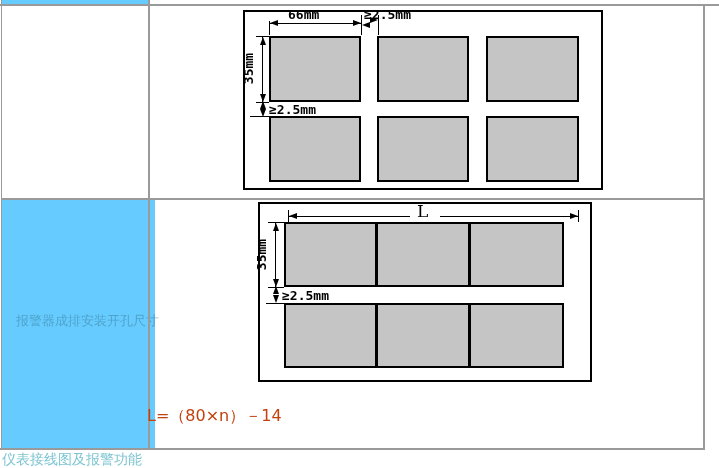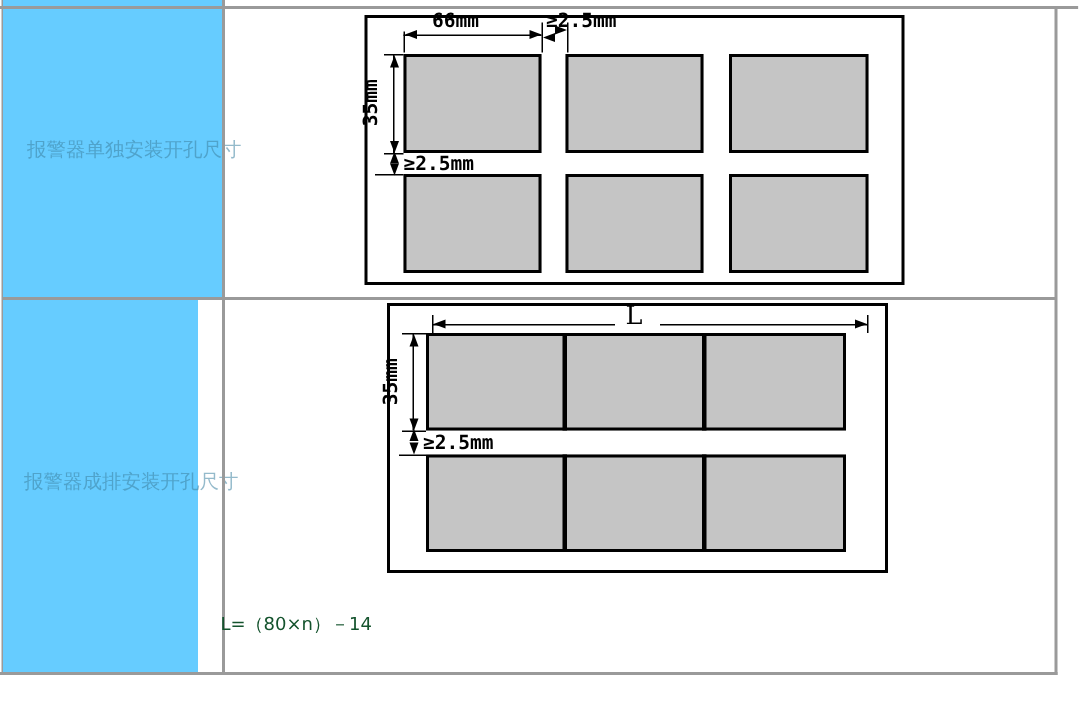--- a/index.html
+++ b/index.html
@@ -18,33 +18,30 @@
   .dim-label{font-family:"DejaVu Sans Mono",monospace;font-weight:bold;
              font-size:13px;color:#000;white-space:nowrap;line-height:13px;}
   .dim-label-rot{transform:rotate(-90deg);transform-origin:center center;
                  text-align:center;}
   .arrow{width:0;height:0;position:absolute;}
   .ar-l{border-top:3px solid transparent;border-bottom:3px solid transparent;border-right:8px solid #000;}
   .ar-r{border-top:3px solid transparent;border-bottom:3px solid transparent;border-left:8px solid #000;}
   .ar-u{border-left:3px solid transparent;border-right:3px solid transparent;border-bottom:8px solid #000;}
   .ar-d{border-left:3px solid transparent;border-right:3px solid transparent;border-top:8px solid #000;}
   .l-label{font-family:"DejaVu Serif",serif;font-size:17px;color:#000;line-height:17px;}
-  .formula{color:#14532d;font-size:12px;line-height:22px;white-space:nowrap;}
+  .formula{color:#c2410c;font-size:16px;line-height:22px;white-space:nowrap;}
   .footer-label{color:#7cc5d1;font-size:14px;white-space:nowrap;}
 </style>
 </head>
 <body>
 
 <div class="page">
 
   <div class="abs cyan-cell" style="left:2px;top:0;width:146px;height:4px;"></div>
-  <div class="abs cyan-cell" style="left:2px;top:6px;width:146px;height:192px;">
-    <span class="abs faint-label" style="left:16px;top:85px;">报警器单独安装开孔尺寸</span>
-  </div>
-  <div class="abs cyan-cell" style="left:2px;top:200px;width:130px;height:248px;">
+  <div class="abs cyan-cell" style="left:2px;top:200px;width:153px;height:248px;">
     <span class="abs faint-label" style="left:14px;top:112px;">报警器成排安装开孔尺寸</span>
   </div>
 
   <div class="abs grid-line" style="left:1px;top:0;width:1px;height:450px;"></div>
   <div class="abs grid-line" style="left:0;top:4px;width:719px;height:2px;"></div>
   <div class="abs grid-line" style="left:148px;top:0;width:2px;height:448px;"></div>
   <div class="abs grid-line" style="left:2px;top:198px;width:702px;height:2px;"></div>
   <div class="abs grid-line" style="left:703px;top:4px;width:2px;height:446px;"></div>
   <div class="abs grid-line" style="left:0;top:448px;width:705px;height:2px;"></div>
 
@@ -105,14 +102,15 @@
   <div class="arrow ar-d" style="left:273px;top:279px;"></div>
   <div class="abs dim-label dim-label-rot" style="left:241px;top:248px;width:40px;">35mm</div>
 
   <div class="arrow ar-u" style="left:273px;top:286px;"></div>
   <div class="arrow ar-d" style="left:273px;top:295px;"></div>
   <div class="abs blk" style="left:266px;top:303px;width:18px;height:1px;"></div>
   <span class="abs dim-label" style="left:282px;top:289px;">≥2.5mm</span>
 
   <div class="abs formula" style="left:147px;top:405px;">L=（80×n）－14</div>
 
+  <div class="abs footer-label" style="left:2px;top:451px;">仪表接线图及报警功能</div>
 
 </div>
 
 </body></html>

